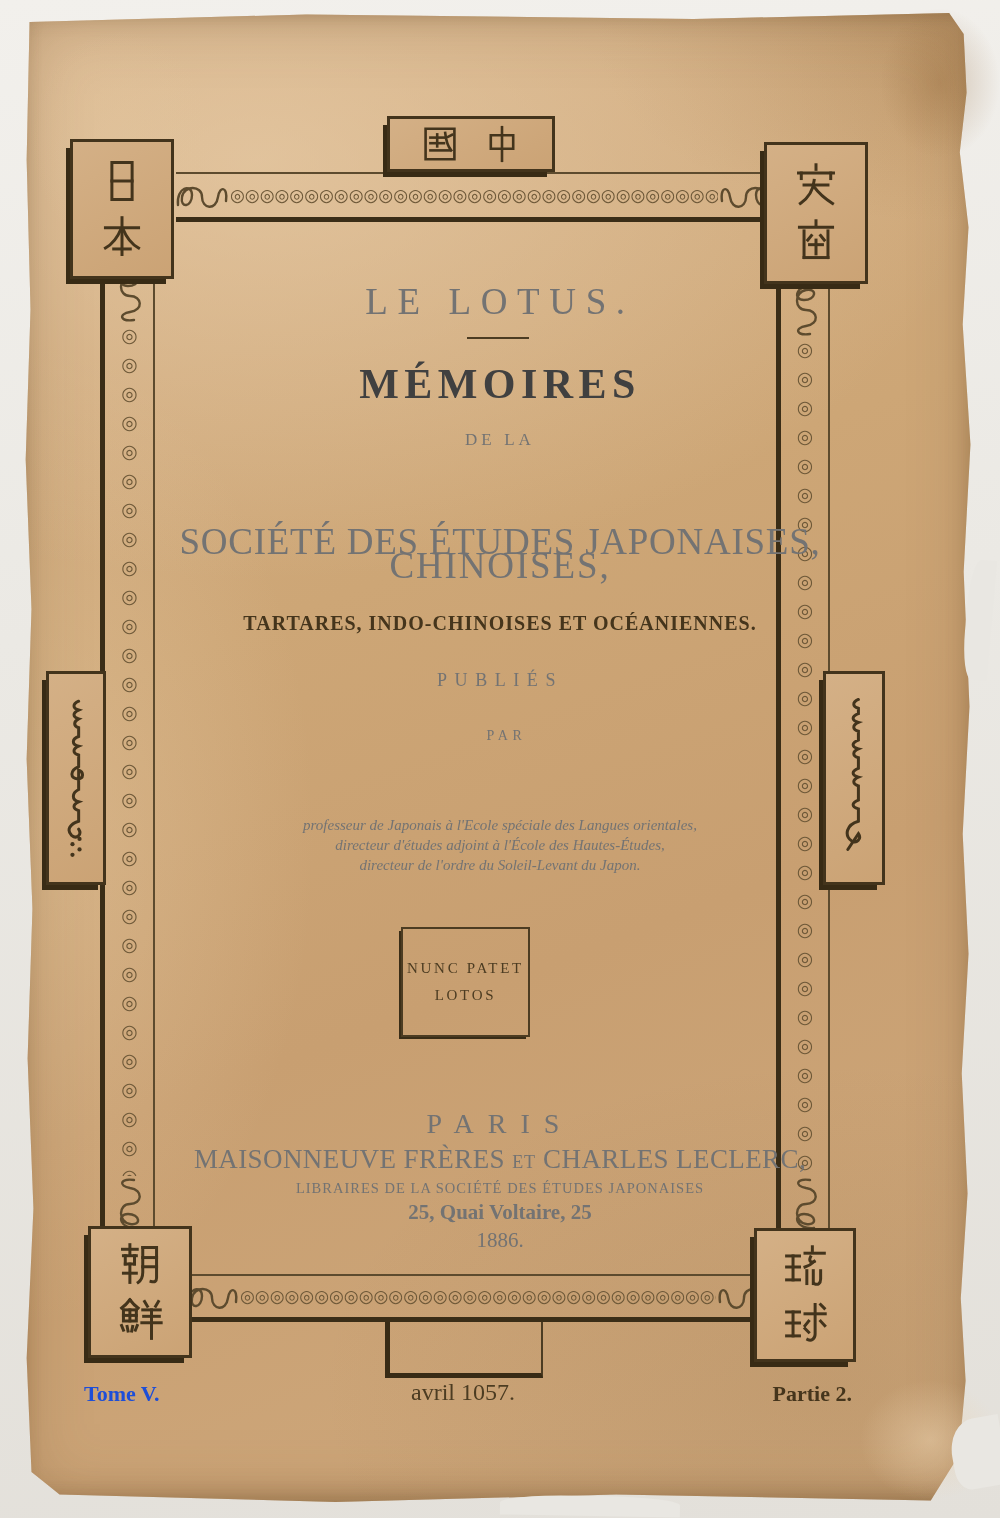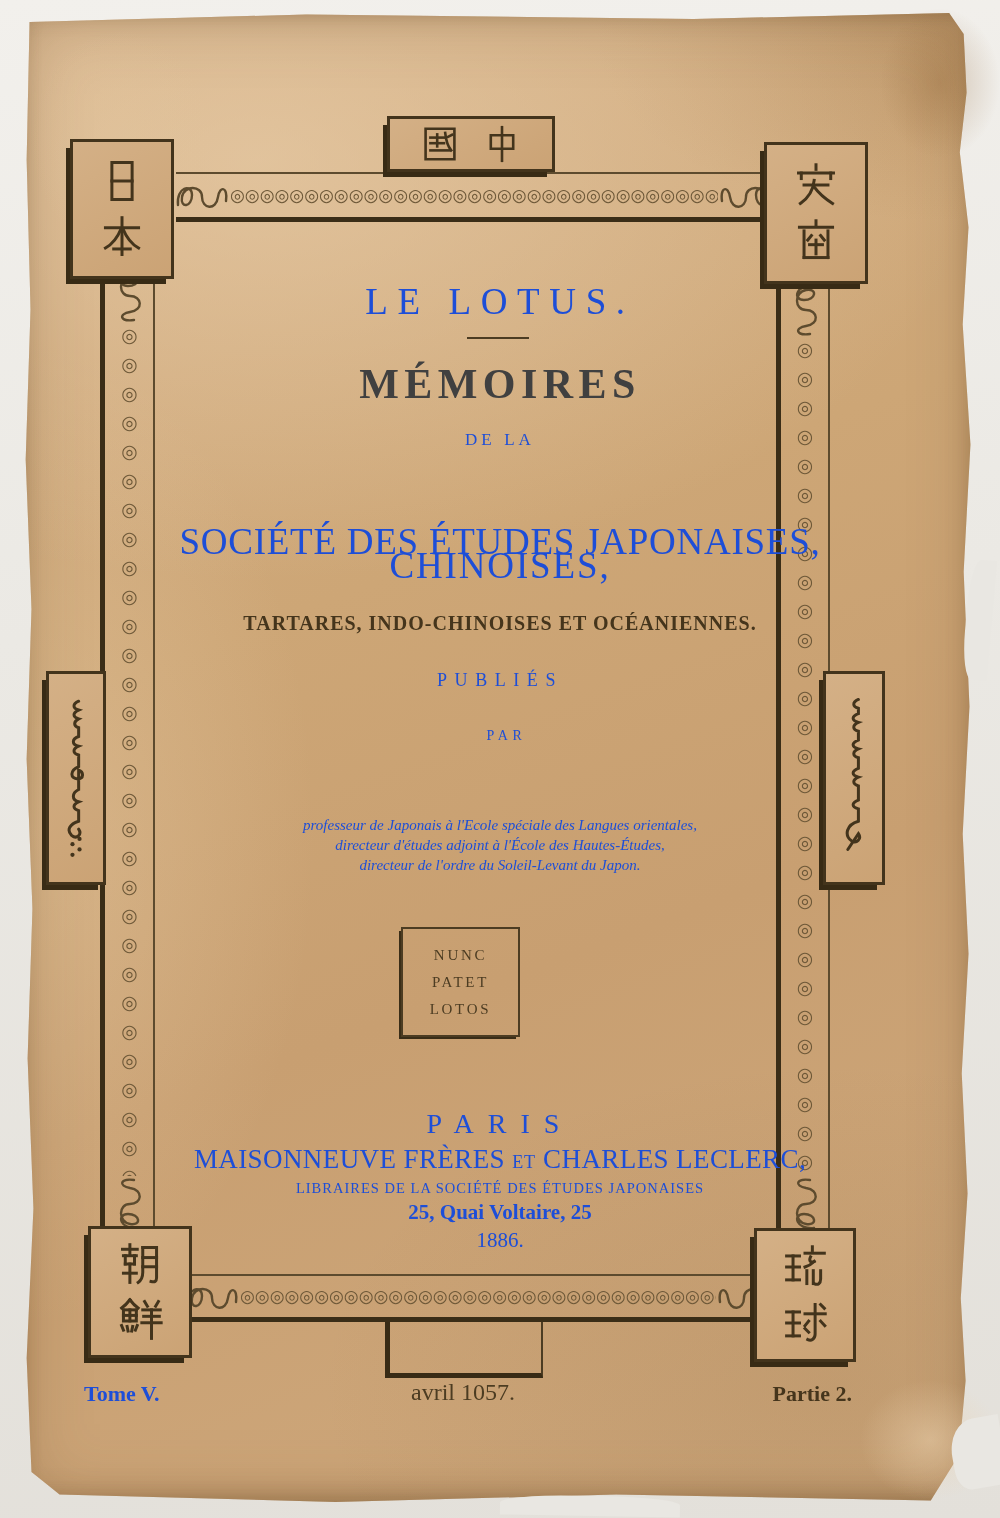--- a/index.html
+++ b/index.html
@@ -54,37 +54,37 @@
   .cbox.col .cjk-glyph{width:46px;height:46px;margin:5px 0;}
   #box-top-center .cjk-glyph{width:40px;height:40px;margin:0 11px;}
   .manchu path{fill:none;stroke:#43341c;stroke-width:3.4;stroke-linecap:round;}
   .manchu circle{fill:#43341c;}
   #box-bottom-center{
     position:absolute;left:385px;top:1322px;width:158px;height:56px;z-index:3;box-sizing:border-box;
     border-left:5px solid #382b15;border-right:2px solid #4c3c22;border-bottom:5px solid #382b15;
   }
 
   
-  .t{position:absolute;left:0;right:0;text-align:center;color:#1d4ed8;z-index:4;}
+  .t{position:absolute;left:0;right:0;text-align:center;color:#737373;z-index:4;}
   #t-lotus{top:280px;font-size:37px;letter-spacing:.26em;}
   #rule1{position:absolute;left:467px;top:337px;width:62px;height:2px;background:#4c3c22;z-index:4;}
   #t-memoires{top:360px;font-size:42px;font-weight:bold;letter-spacing:.13em;color:#404040;}
   #t-dela{top:430px;font-size:17px;letter-spacing:.24em;}
   #t-societe{top:484px;font-size:37px;letter-spacing:.02em;margin-top:36px;}
   #t-chinoises{top:544px;font-size:37px;letter-spacing:.05em;}
   #t-tartares{top:612px;font-size:20px;font-weight:bold;letter-spacing:.05em;color:#45351c;}
   #t-publies{top:670px;font-size:18px;letter-spacing:.42em;}
   #t-par{top:728px;font-size:14px;letter-spacing:.34em;padding-left:13px;}
   #t-author{top:773px;font-size:25px;font-weight:bold;letter-spacing:.36em;color:#45351c;}
   .credit{font-style:italic;font-size:15px;line-height:19.5px;}
   #t-credit1{top:816px;}
   #t-credit2{top:836px;}
   #t-credit3{top:856px;}
   #motto-box{
-    position:absolute;left:401px;top:927px;width:119px;height:110px;z-index:4;box-sizing:border-box;
+    position:absolute;left:401px;top:927px;width:129px;height:110px;z-index:4;box-sizing:border-box;
     border:2.5px solid #4c3c22;box-shadow:-3px 3px 0 -1px #3a2d17;
     display:flex;flex-direction:column;align-items:center;justify-content:center;
     font-size:15px;letter-spacing:.18em;line-height:27px;color:#4c3c22;text-align:center;
   }
   #t-paris{top:1108px;font-size:28px;letter-spacing:.5em;}
   #t-publisher{top:1144px;font-size:27px;letter-spacing:.015em;}
   #t-publisher .et{font-size:18px;letter-spacing:.05em;}
   #t-libraires{top:1180px;font-size:14.5px;letter-spacing:.07em;}
   #t-address{top:1200px;font-size:21px;font-weight:bold;}
   #t-year{top:1228px;font-size:21px;}

